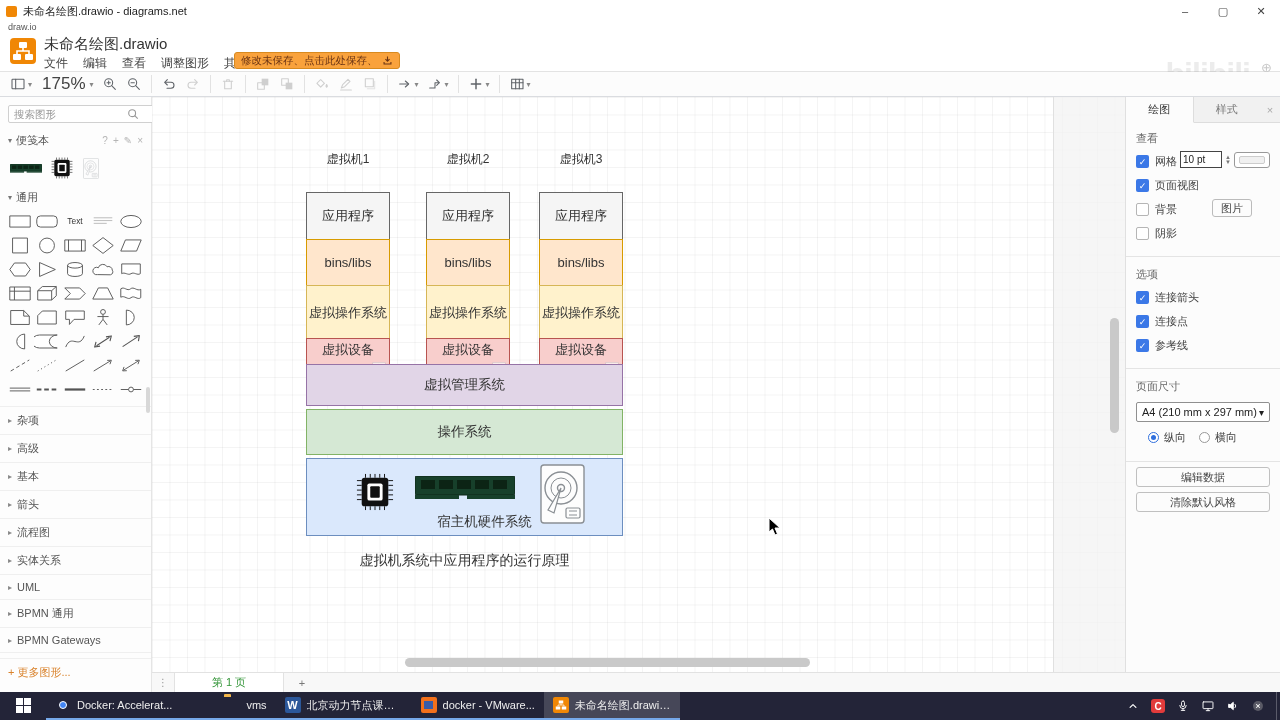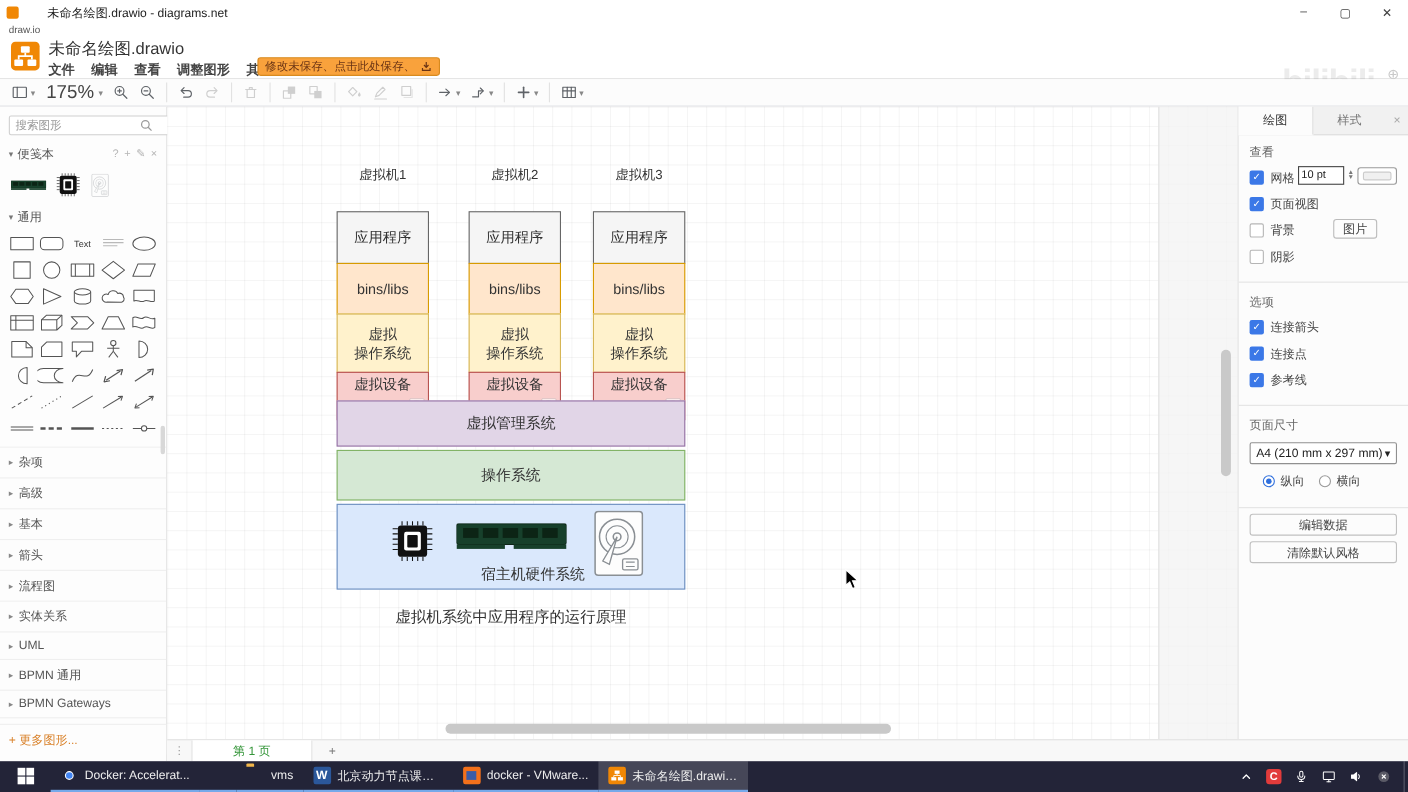--- a/index.html
+++ b/index.html
@@ -1,36 +1,36 @@
 <!DOCTYPE html>
 <html><head>
 <meta charset="utf-8">
 <style>
   * { margin:0; padding:0; box-sizing:border-box; }
   html,body { width:1280px; height:720px; overflow:hidden;
     font-family:"Liberation Sans","DejaVu Sans",sans-serif; background:#fff; }
 
   
   #titlebar { position:absolute; left:0; top:0; width:1048px; height:22px; background:#fff;
-    display:flex; align-items:center; font-size:11px; color:#222;gap:20px; }
+    display:flex; align-items:center; font-size:11px; color:#222; }
   #titlebar .app-ico { width:11px; height:11px; background:#F08705; border-radius:2px; margin:0 6px 0 6px; }
   #win-controls { position:absolute; right:0; top:0; height:22px; display:flex; }
   #win-controls .wc { width:38px; height:22px; display:flex; align-items:center; justify-content:center;
     color:#444; font-size:11px; }
   #menustrip { position:absolute; left:0; top:22px; width:1280px; height:12px; font-size:9px;
     color:#555; padding-left:8px; background:#fff; }
 
   
   #header { position:absolute; left:0; top:34px; width:1280px; height:38px; background:#fff;
     border-bottom:1px solid #e3e3e3; }
   #logo { position:absolute; left:10px; top:4px; width:26px; height:26px; background:#F08705;
     border-radius:4px; }
   #logo svg { width:26px; height:26px; }
   #doc-title { position:absolute; left:44px; top:1px; font-size:15px; color:#333; }
-  #menus { position:absolute; left:44px; top:21px; display:flex; gap:15px; font-size:12px; color:#444;font-weight:bold; }
+  #menus { position:absolute; left:44px; top:21px; display:flex; gap:15px; font-size:12px; color:#444; }
   #unsaved-badge { position:absolute; left:234px; top:18px; height:17px; background:#F9A23C;
     border:1px solid #d88a1f; border-radius:3px; font-size:10.5px; color:#6b3414;
     display:flex; align-items:center; gap:4px; padding:0 6px; }
   #watermark { position:absolute; right:30px; top:22px; font-size:32px; font-weight:bold;
     color:rgba(120,120,120,0.14); letter-spacing:-1px; }
   #globe { position:absolute; right:8px; top:26px; font-size:13px; color:#c9c9c9; }
 
   
   #toolbar { position:absolute; left:0; top:72px; width:1280px; height:25px; background:#fcfcfc;
     border-bottom:1px solid #dadce0; display:flex; align-items:center; padding-left:6px; }
@@ -71,21 +71,21 @@
     background-size:17.5px 17.5px; overflow:hidden; }
   #page-outside { position:absolute; left:901px; top:0; width:72px; height:575px;
     background:rgba(243,243,243,0.75); border-left:1px solid #e0e0e0; }
   .vm-col { position:absolute; top:50px; width:84px; }
   .vm-title { text-align:center; font-size:12px; color:#333; height:24px; line-height:24px; margin-bottom:21px; }
   .layer { width:84px; display:flex; align-items:center; justify-content:center; text-align:center;
     font-size:13px; color:#333; border:1px solid #666; }
   .layer + .layer, .vdev { margin-top:-1px; }
   .lay-app  { height:48px; background:#F5F5F5; border-color:#666666; }
   .lay-bins { height:47px; background:#FFE6CC; border-color:#D79B00; }
-  .lay-vmos { height:54px; background:#FFF2CC; border-color:#D6B656; flex-direction:column; line-height:17px; }
+  .lay-vmos { height:54px; background:#FFF2CC; border-color:#D6B656; line-height:17px; }
   .lay-vdev { height:44px; background:#F8CECC; border-color:#B85450; flex-direction:column;
     justify-content:flex-start; padding-top:2px; position:relative; }
   .vdev-icons { position:absolute; left:3px; right:2px; bottom:2px; height:16px;
     display:flex; align-items:center; gap:4px; }
   .vdev-icons .i-cpu { width:13px; height:13px; }
   .vdev-icons .i-ram { width:36px; height:9px; }
   .vdev-icons .i-hdd { width:16px; height:18px; margin-left:auto; opacity:.65; }
   .band { position:absolute; left:154px; width:317px; display:flex; align-items:center;
     justify-content:center; font-size:13.5px; color:#333; }
   #band-hyper { top:267px; height:42px; background:#E1D5E7; border:1px solid #9673A6; }

